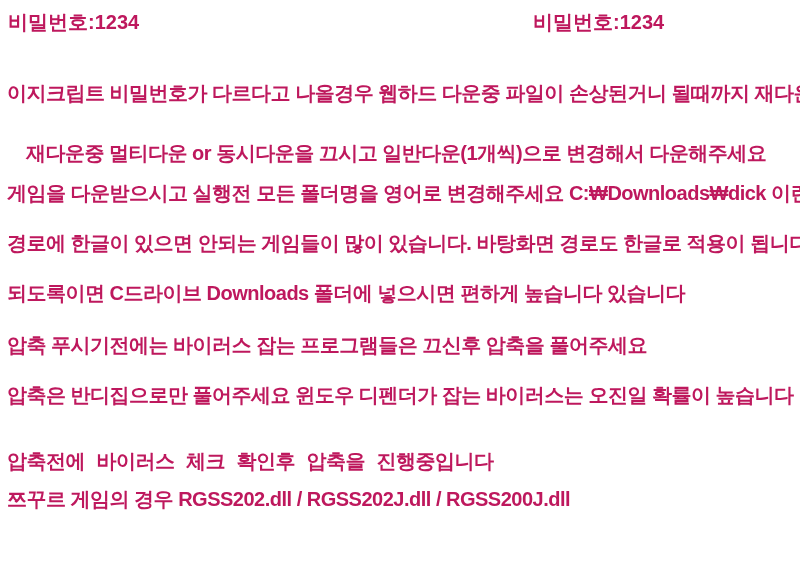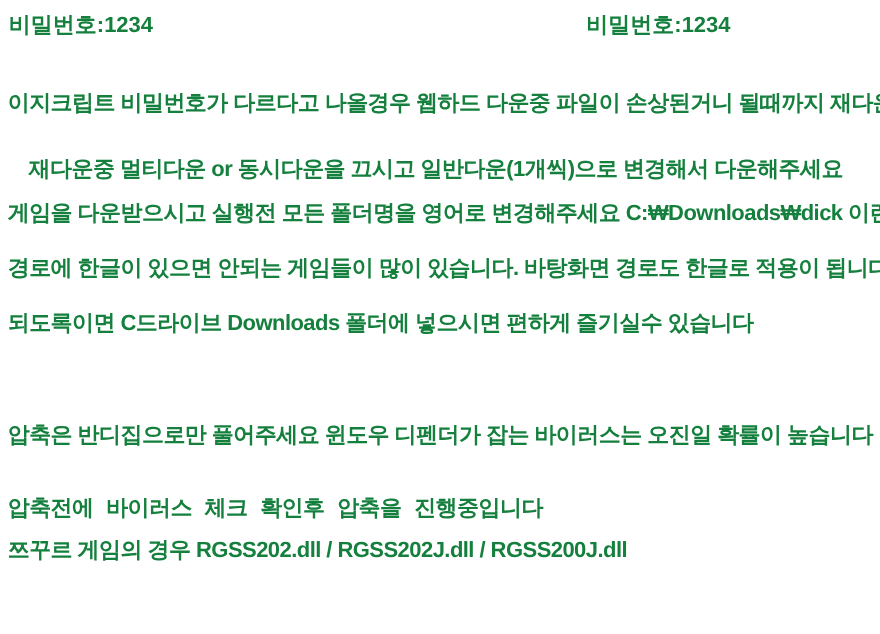--- a/index.html
+++ b/index.html
@@ -8,21 +8,21 @@
     background: #ffffff;
   }
   .page {
     position: relative;
     width: 800px;
     height: 516px;
     background: #ffffff;
     overflow: hidden;
     font-family: "Liberation Sans", "DejaVu Sans", sans-serif;
     font-weight: 700;
-    color: #15803d;
+    color: #be185d;
   }
   .hdr-item {
     position: absolute;
     top: 9px;
     font-size: 20px;
     white-space: pre;
     letter-spacing: 0px;
   }
   .hdr-left  { left: 8px; }
   .hdr-title { left: 272px; }
@@ -69,21 +69,22 @@
 
   <span class="hdr-item hdr-left">비밀번호:1234</span>
 
 
   <span class="hdr-item hdr-right">비밀번호:1234</span>
 
   <p class="line l0">이지크립트 비밀번호가 다르다고 나올경우 웹하드 다운중 파일이 손상된거니 될때까지 재다운</p>
   <p class="line l1">재다운중 멀티다운 or 동시다운을 끄시고 일반다운(1개씩)으로 변경해서 다운해주세요</p>
   <p class="line l2">게임을 다운받으시고 실행전 모든 폴더명을 영어로 변경해주세요 C:₩Downloads₩dick 이런식</p>
   <p class="line l3">경로에 한글이 있으면 안되는 게임들이 많이 있습니다. 바탕화면 경로도 한글로 적용이 됩니다</p>
-  <p class="line l4">되도록이면 C드라이브 Downloads 폴더에 넣으시면 편하게 즐기실수 있습니다</p>
+  <p class="line l4">되도록이면 C드라이브 Downloads 폴더에 넣으시면 편하게 높습니다 있습니다</p>
+  <p class="line l5">압축 푸시기전에는 바이러스 잡는 프로그램들은 끄신후 압축을 풀어주세요</p>
   <p class="line l6">압축은 반디집으로만 풀어주세요 윈도우 디펜더가 잡는 바이러스는 오진일 확률이 높습니다</p>
   <p class="line l7">압축전에 바이러스 체크 확인후 압축을 진행중입니다</p>
   <p class="line l8">쯔꾸르 게임의 경우 RGSS202.dll / RGSS202J.dll / RGSS200J.dll</p>
   <p class="line l10">주의사항 안보고 댓글 다시는분들이 상당히 많이 있습니다</p>
 
   <div class="clipped-remnant"></div>
 
 </div>
 
 </body></html>

